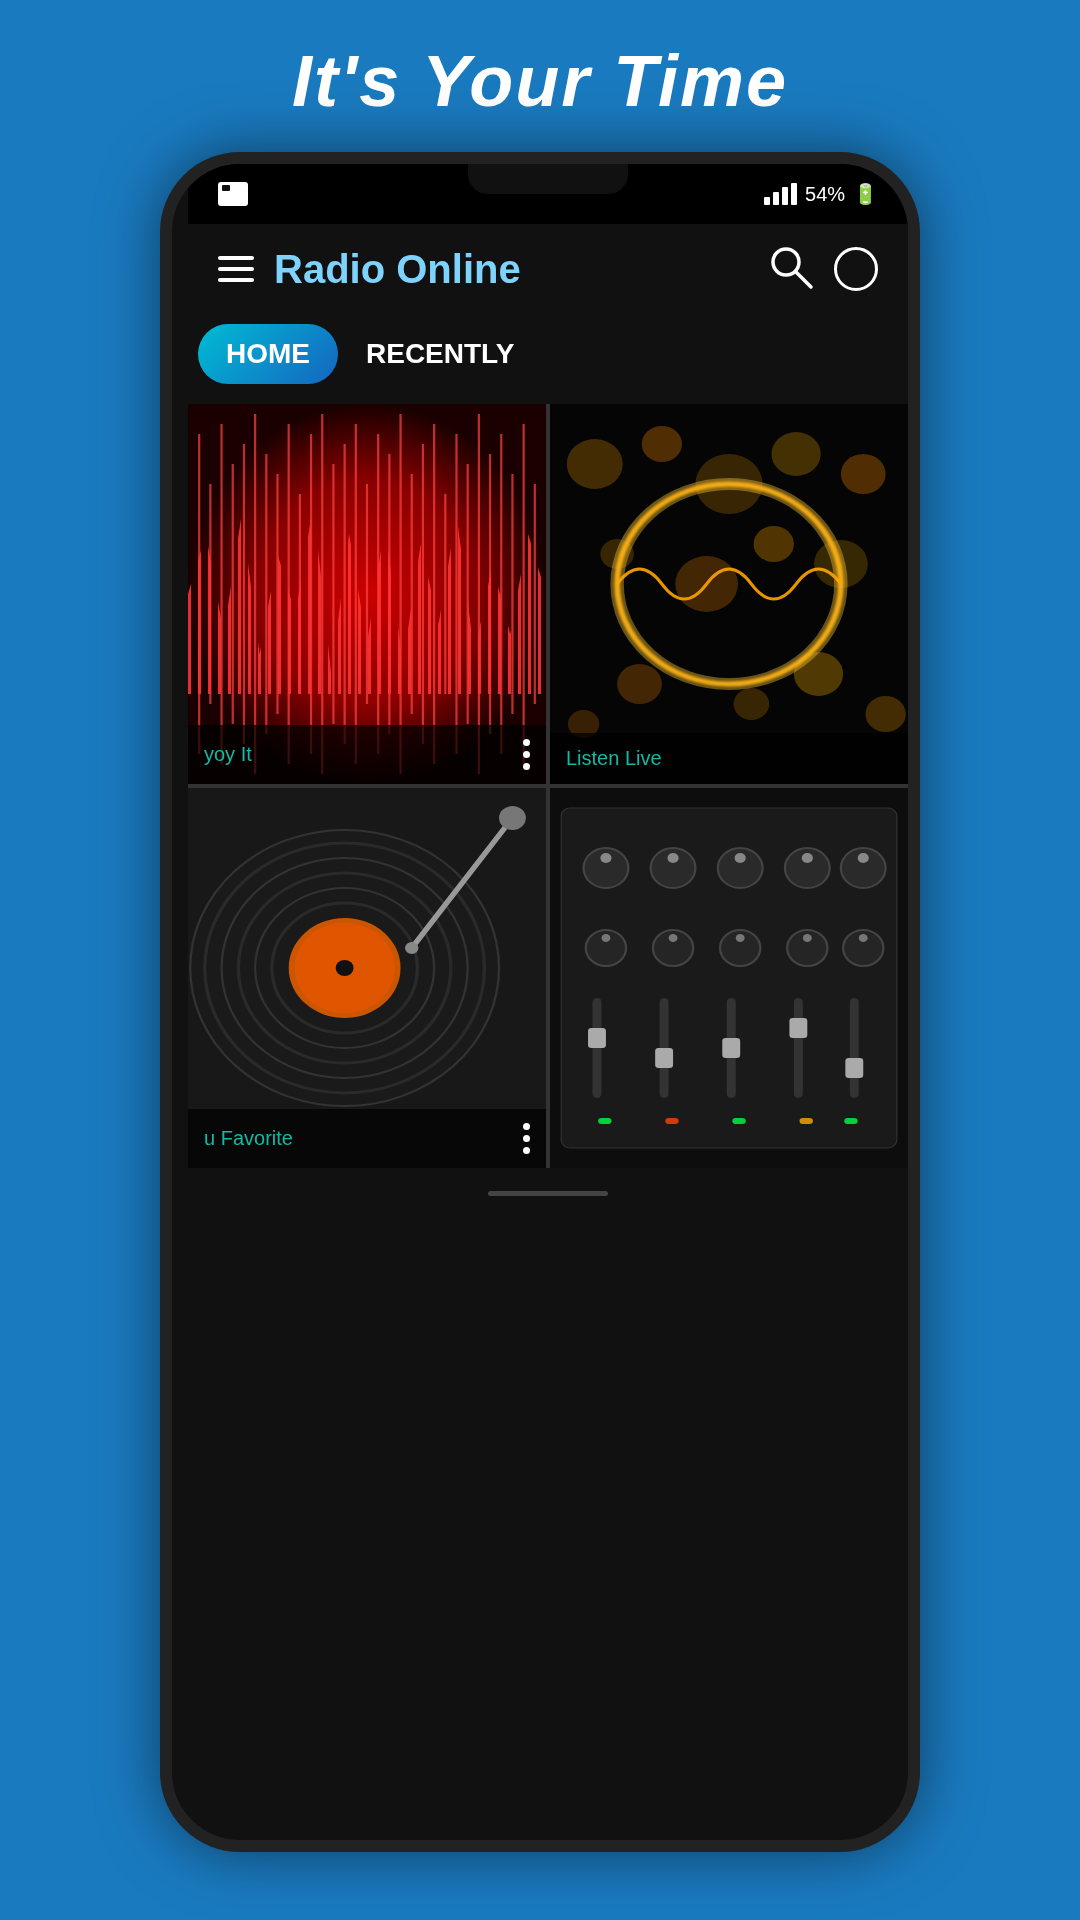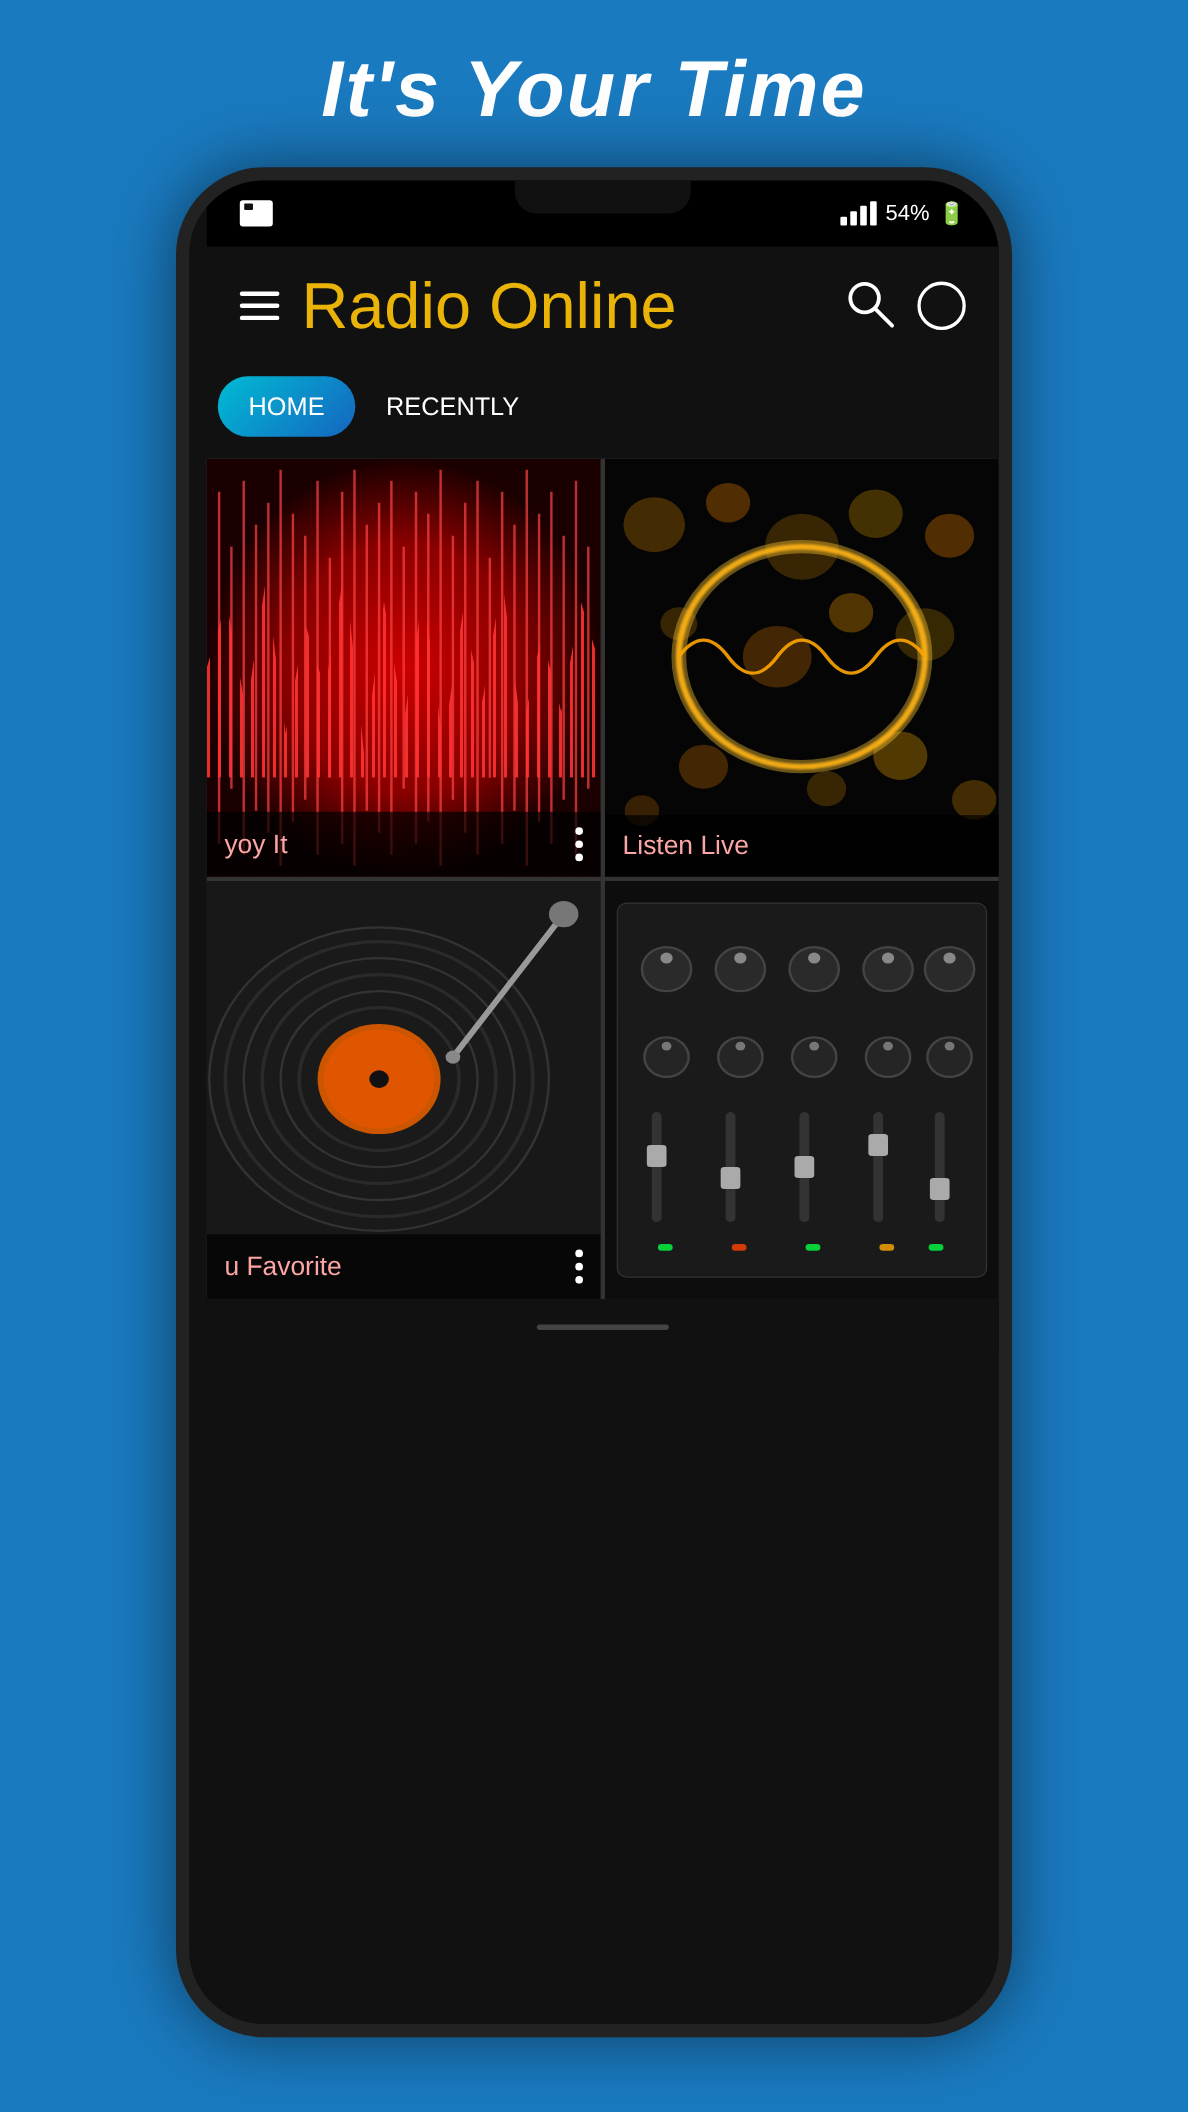--- a/index.html
+++ b/index.html
@@ -133,23 +133,23 @@
 
     .menu-icon span {
       width: 36px;
       height: 4px;
       background: white;
       border-radius: 2px;
       display: block;
     }
 
     .app-title {
-      font-size: 59px;
-      color: #eab308;
-      font-weight: 400;
+      font-size: 40px;
+      color: #7dd3fc;
+      font-weight: 700;
     }
 
     .header-right {
       display: flex;
       align-items: center;
       gap: 20px;
     }
 
     .search-icon-svg {
       width: 46px;
@@ -168,22 +168,22 @@
       width: 100%;
       background: #111;
       display: flex;
       align-items: center;
       padding: 10px 20px 20px 10px;
       gap: 0;
     }
 
     .tab-item {
       padding: 14px 28px;
-      font-size: 23px;
-      font-weight: normal;
+      font-size: 28px;
+      font-weight: bold;
       color: white;
       cursor: pointer;
       border-radius: 30px;
     }
 
     .tab-item.active {
       background: linear-gradient(135deg, #00bcd4, #1565c0);
       border-radius: 30px;
     }
 
@@ -285,22 +285,22 @@
       left: 0;
       right: 0;
       background: rgba(0,0,0,0.7);
       padding: 14px 16px;
       display: flex;
       align-items: center;
       justify-content: space-between;
     }
 
     .grid-label-text {
-      font-size: 24px;
-      color: #fca5a5;
+      font-size: 20px;
+      color: #14b8a6;
       font-weight: 400;
       text-align: center;
     }
 
     .more-dots {
       display: flex;
       flex-direction: column;
       gap: 5px;
       cursor: pointer;
     }

